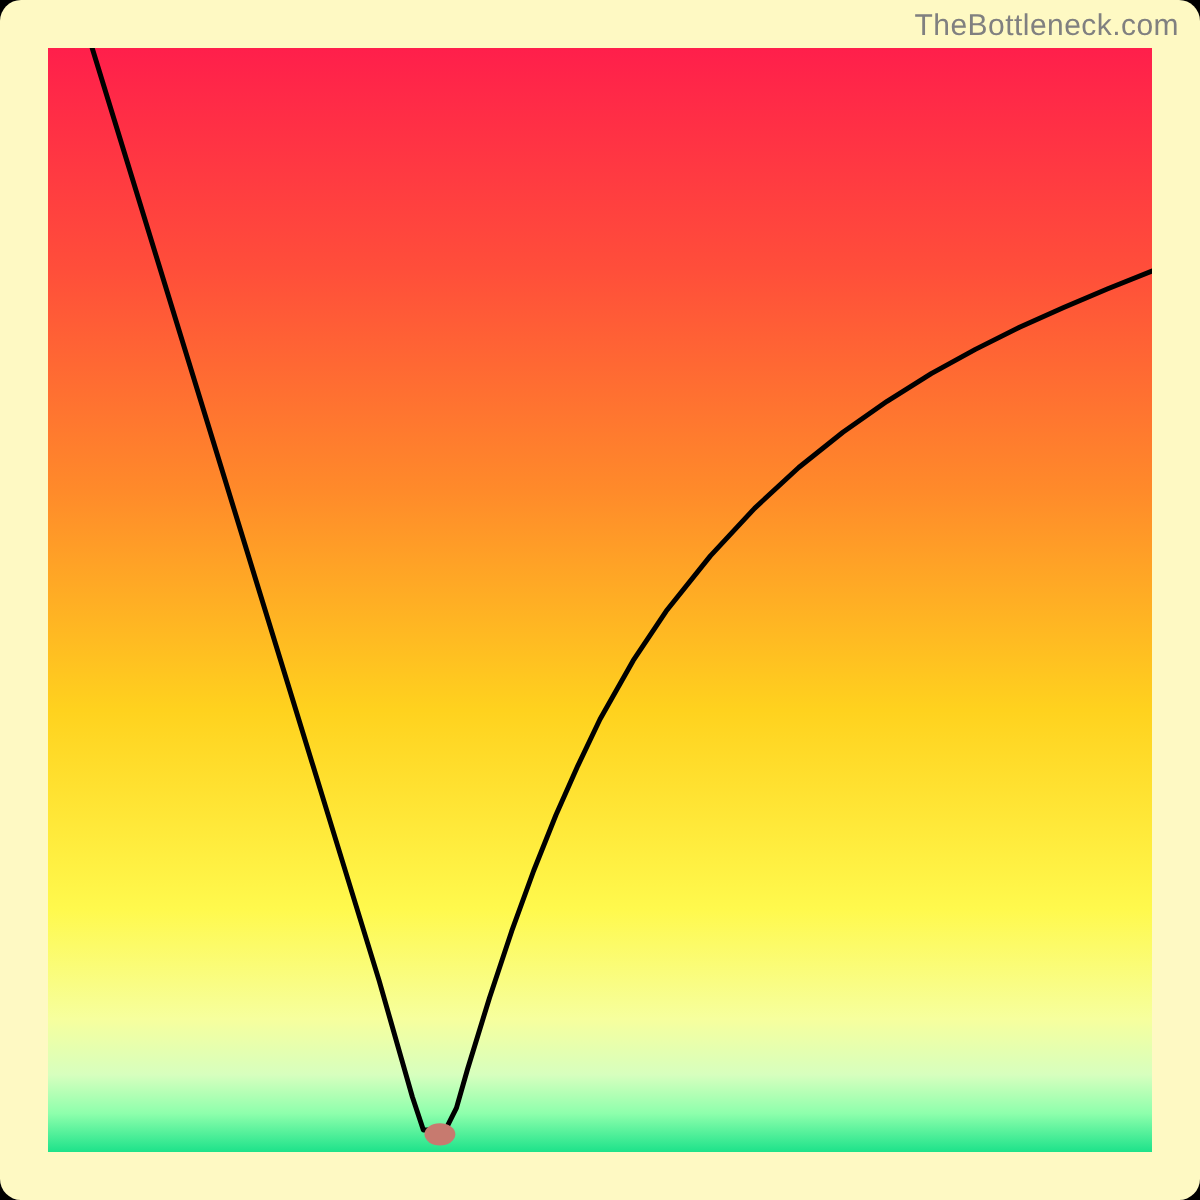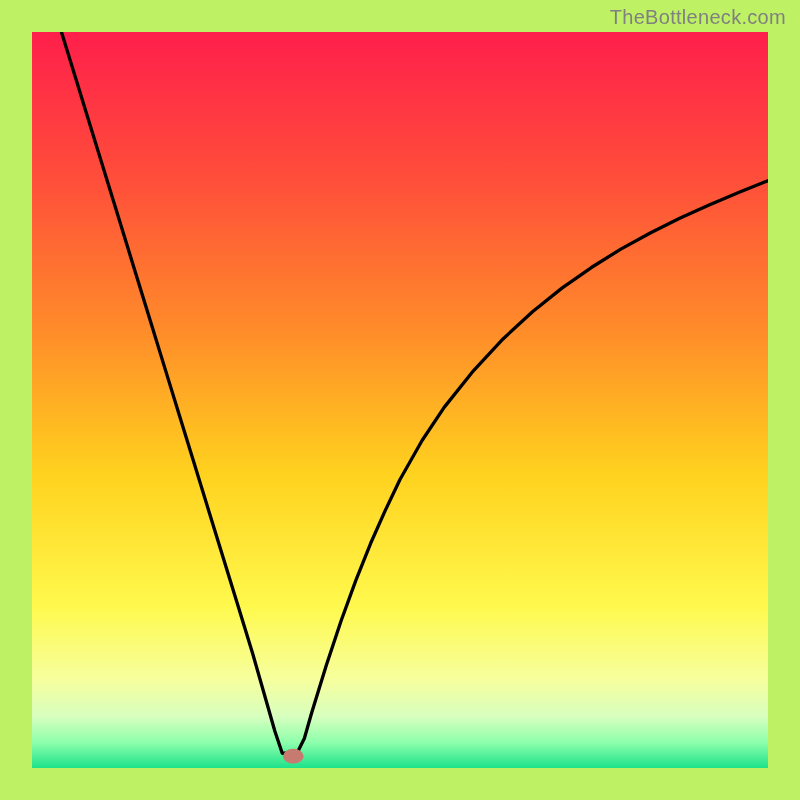--- a/index.html
+++ b/index.html
@@ -10,21 +10,22 @@
     background: #000;
     overflow: hidden;
     font-family: Arial, Helvetica, sans-serif;
   }
   .frame {
     position: absolute;
     top: 0;
     left: 0;
     width: 800px;
     height: 800px;
-    background: #bef264;
+    background: #fef9c3;
+    border-radius: 14px;
   }
   .plot-area {
     position: absolute;
     top: 32px;
     left: 32px;
     width: 736px;
     height: 736px;
   }
   .watermark {
     position: absolute;

